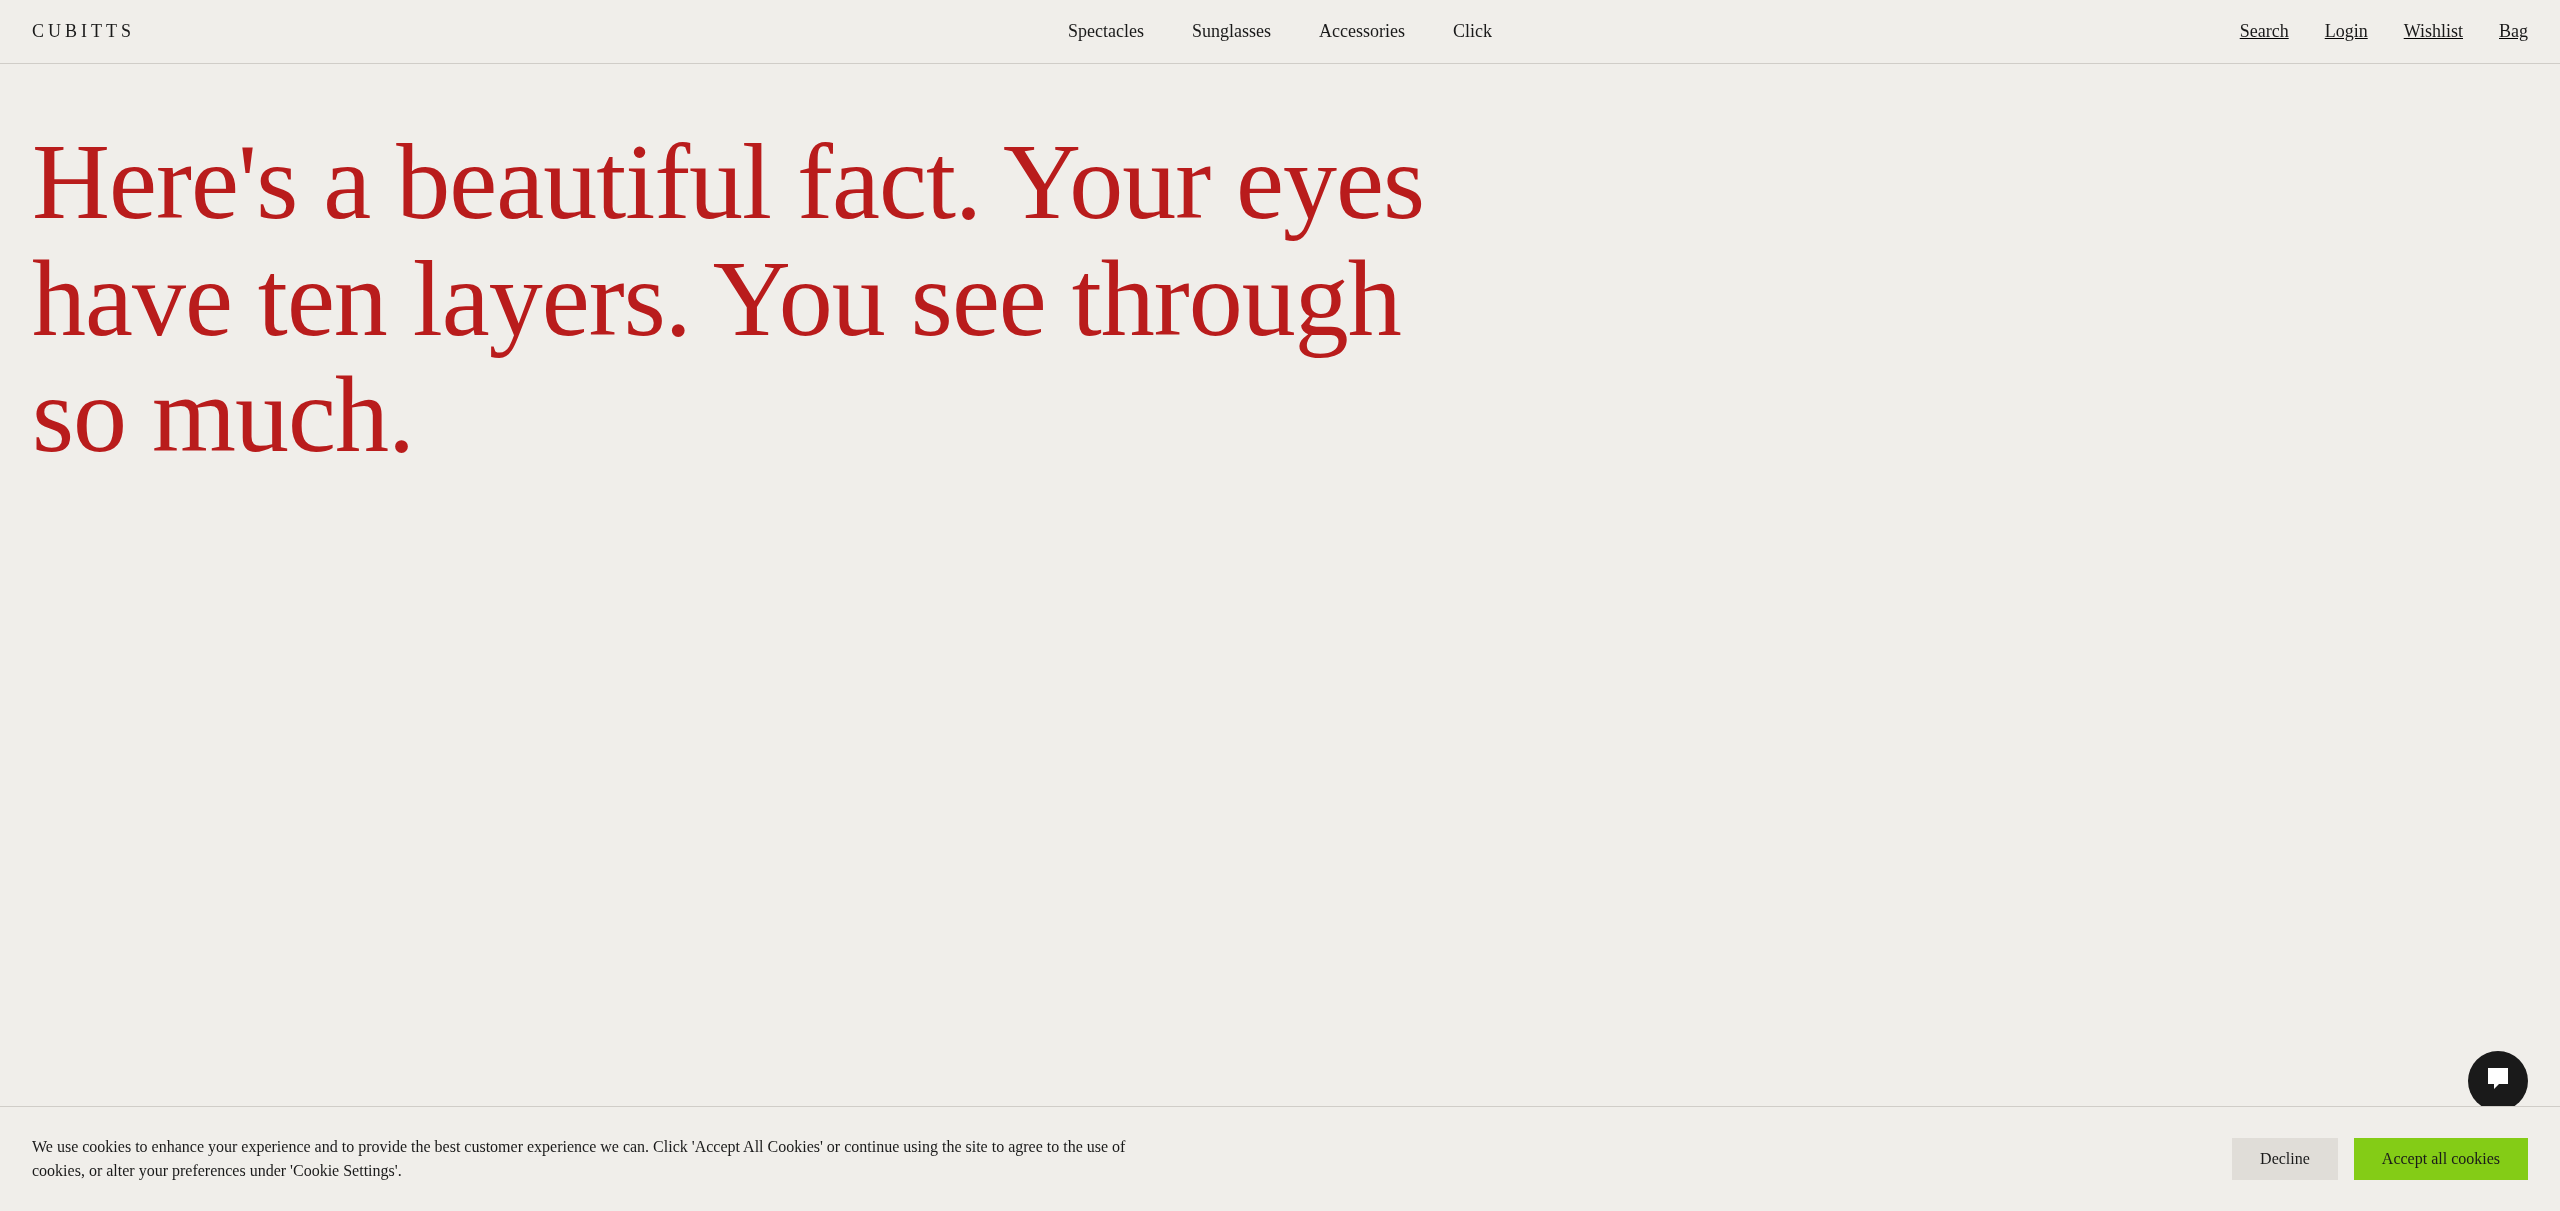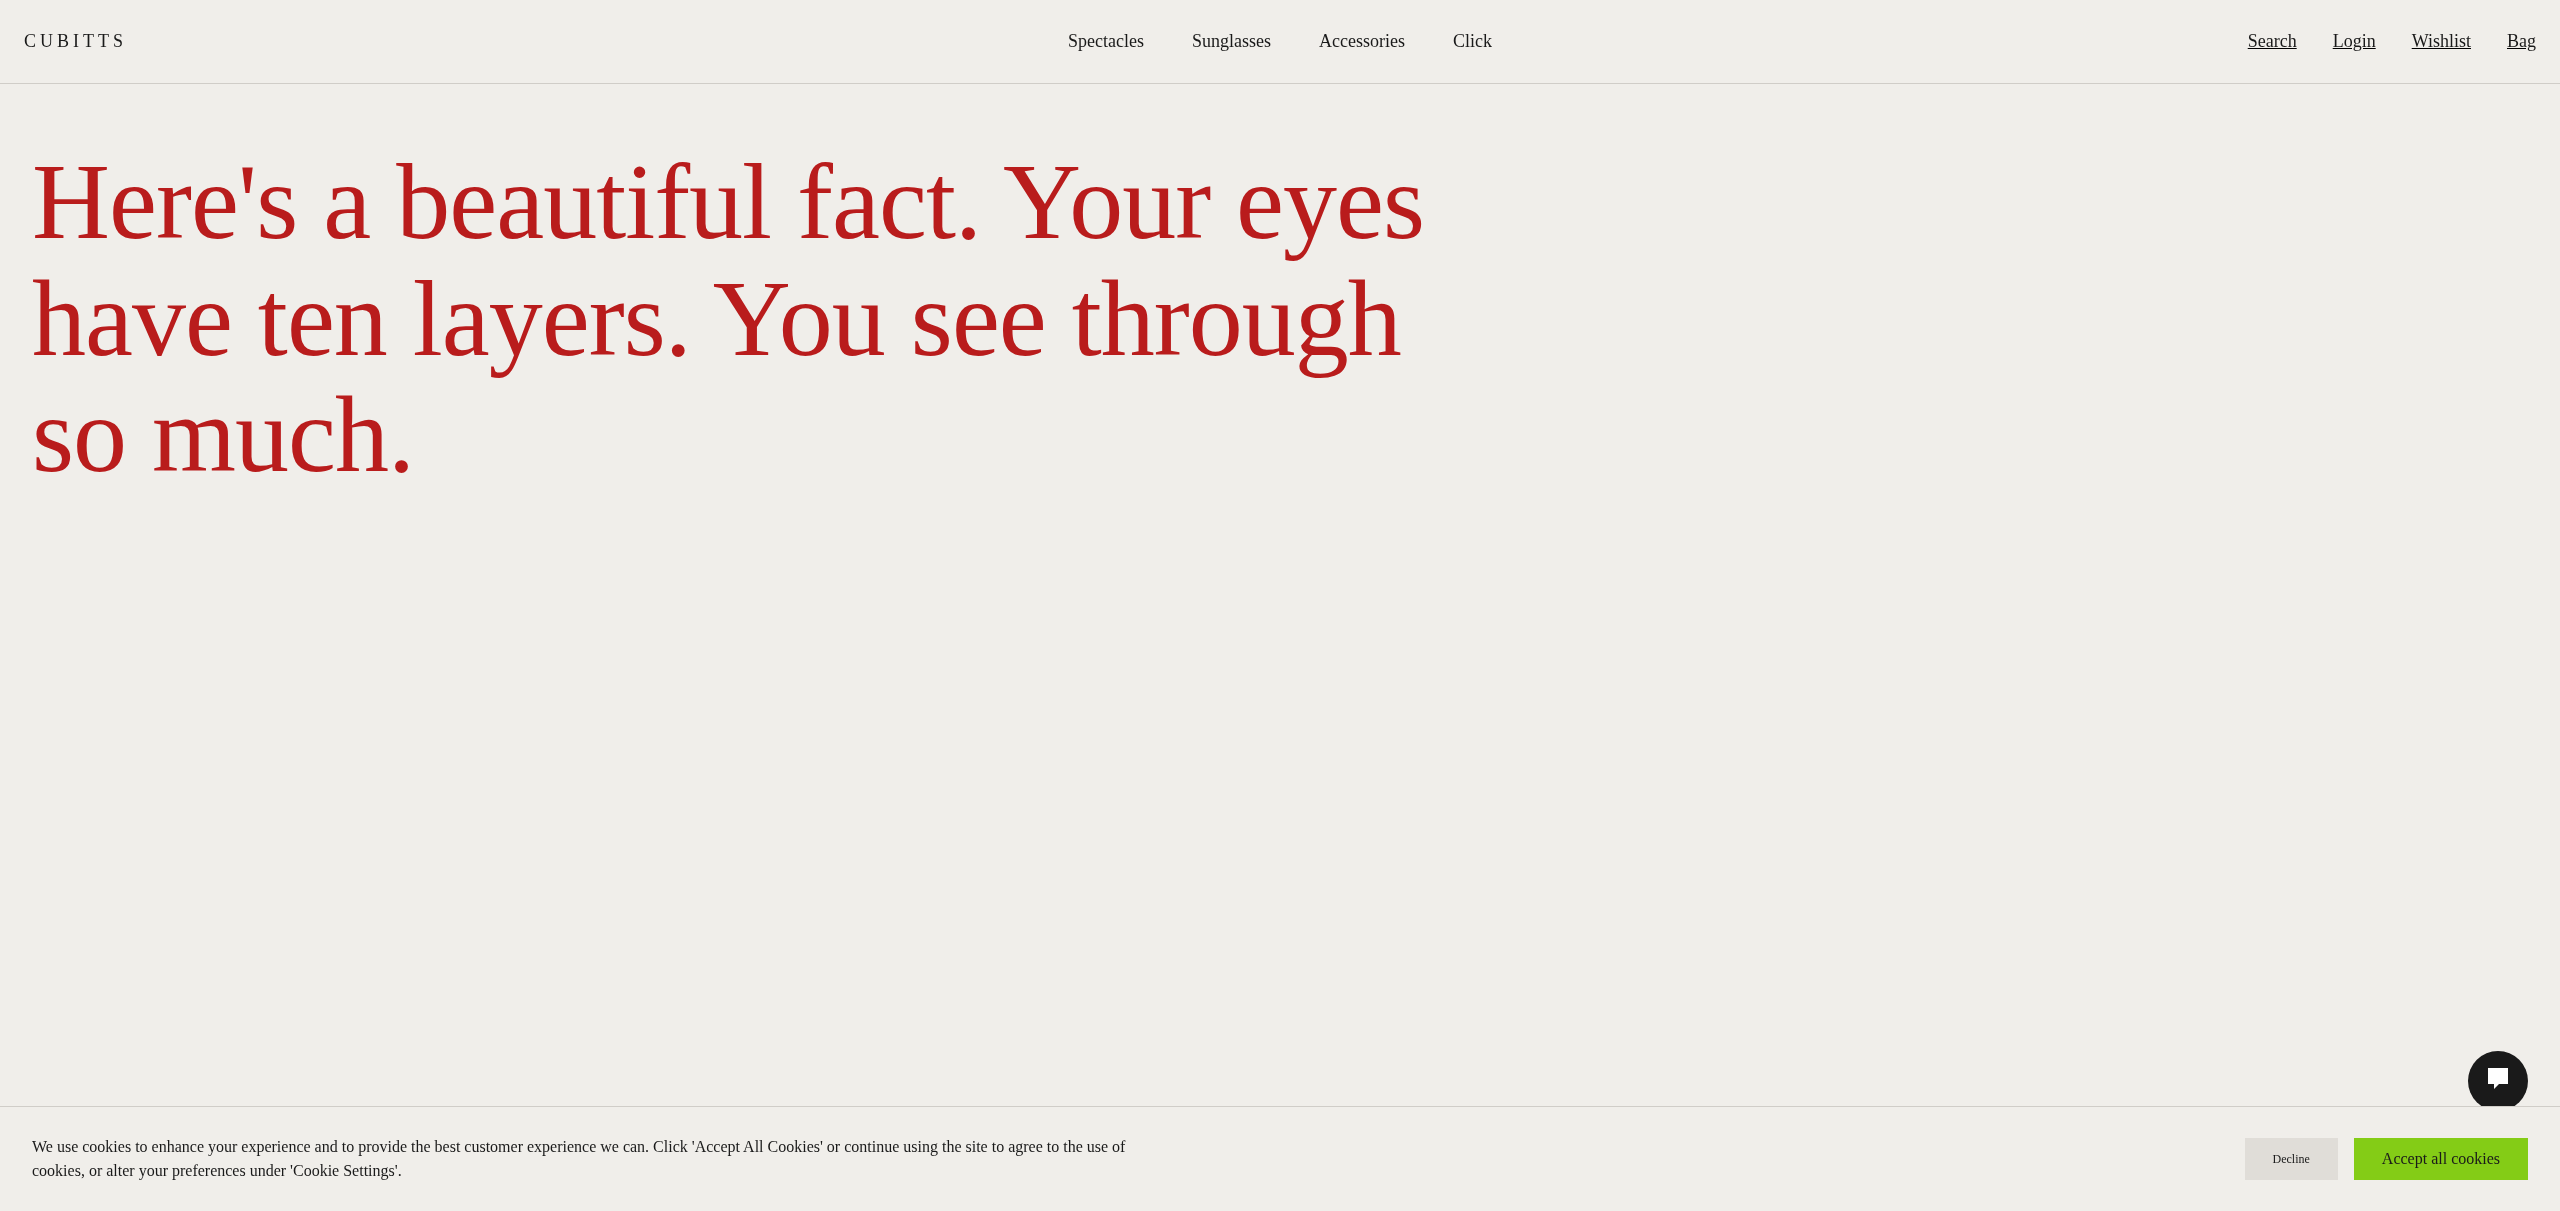--- a/index.html
+++ b/index.html
@@ -13,22 +13,22 @@
       font-family: 'Georgia', serif;
       min-height: 100vh;
       position: relative;
     }
 
     
     nav {
       display: flex;
       align-items: center;
       justify-content: space-between;
-      padding: 0 24px;
-      height: 84px;
+      padding: 0 32px;
+      height: 64px;
       background-color: #f0eeea;
       border-bottom: 1px solid #d0cdc8;
       position: relative;
     }
 
     .nav-logo {
       font-family: 'Georgia', serif;
       font-size: 18px;
       letter-spacing: 4px;
       font-weight: 400;
@@ -132,21 +132,21 @@
 
     .cookie-buttons {
       display: flex;
       gap: 16px;
       flex-shrink: 0;
       margin-left: 40px;
     }
 
     .btn-decline {
       font-family: 'Georgia', serif;
-      font-size: 12px;
+      font-size: 16px;
       padding: 0 28px;
       background-color: #e0ddd8;
       border: none;
       color: #1a1a1a;
       cursor: pointer;
       white-space: nowrap;
     }
 
     .btn-accept {
       font-family: 'Georgia', serif;

